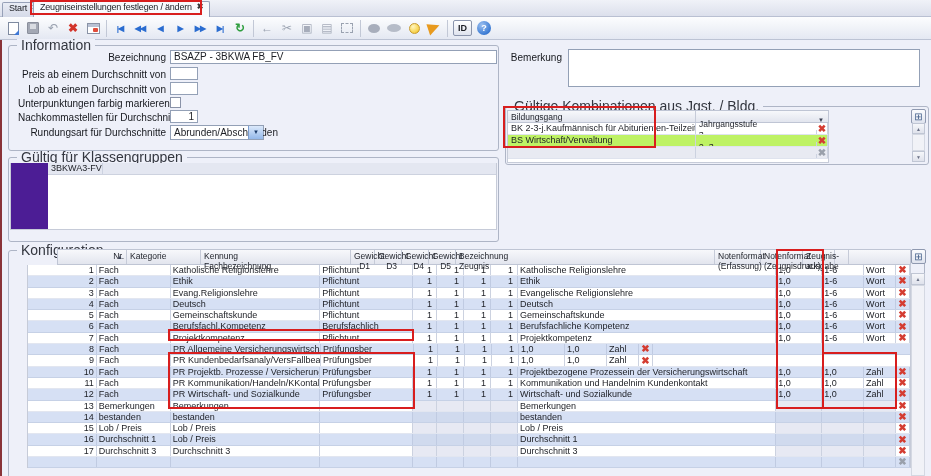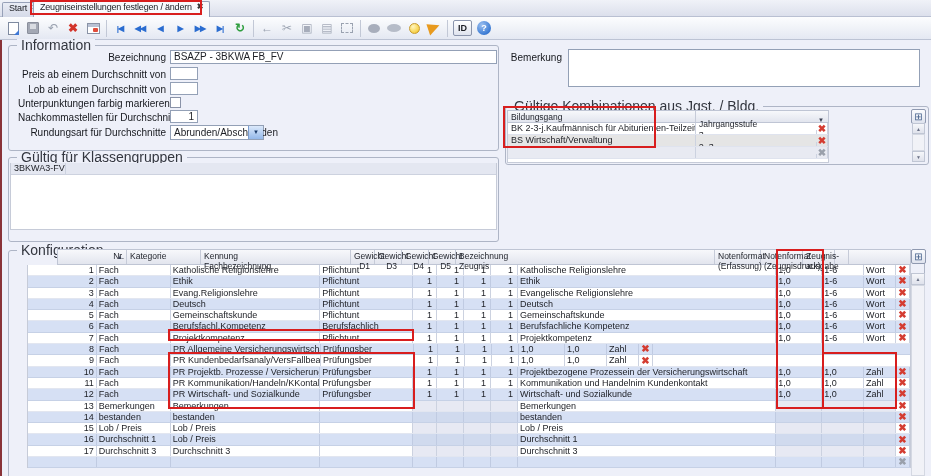--- a/index.html
+++ b/index.html
@@ -81,33 +81,33 @@
   .c-d1{width:24px;text-align:right;padding-right:4px;}
   .c-d3,.c-d4,.c-d5{width:27px;text-align:right;padding-right:4px;}
   .c-bezeichnung{width:259px;}
   .c-erfassung{width:46px;}
   .c-druck{width:42px;}
   .c-ausgabe{width:32px;}
   .c-del{width:14px;text-align:center;padding-left:0;display:flex;align-items:center;justify-content:center;}
   
   .btable{position:absolute;left:507px;top:70px;width:322px;}
   .brow{display:flex;height:12px;font-size:9px;line-height:11px;background:#fff;border-bottom:1px solid #dfe3ee;}
-  .brow.alt{background:#e5e5e5;}
+  .brow.alt{background:#bef264;}
   .brow.newrow{background:#e8eaf2;}
   .bc{border-right:1px solid #ccd2e0;padding-left:3px;overflow:hidden;white-space:nowrap;}
   .b-bildungsgang{width:238px;}
   .b-jahrgangsstufe{width:153px;margin-top:7px;}
   .b-del{width:14px;display:flex;align-items:center;justify-content:center;padding-left:0;}
   .bfoot{height:4px;background:#fff;border:1px solid #c6cbd8;border-top:none;}
   .btable .kbody{border-bottom:none;}
   
   .gtable{position:absolute;left:10px;top:123px;width:487px;}
   .grow{display:flex;height:12px;font-size:9px;line-height:11px;background:#e4e7f1;border-bottom:1px solid #cdd2df;}
   .gfill{height:54px;background:#fff;}
-  .gbody{border:1px solid #c6cbd8;border-top:none;background:#f0abfc;}
+  .gbody{border:1px solid #c6cbd8;border-top:none;background:#4c1d95;padding-left:37px;}
   
   .ann{position:absolute;border:2px solid #d81e1e;z-index:8;}
 </style>
 </head>
 <body>
 
 <div class="screen">
 
   <div class="tabbar">
     <div class="tab" style="left:2px;">

